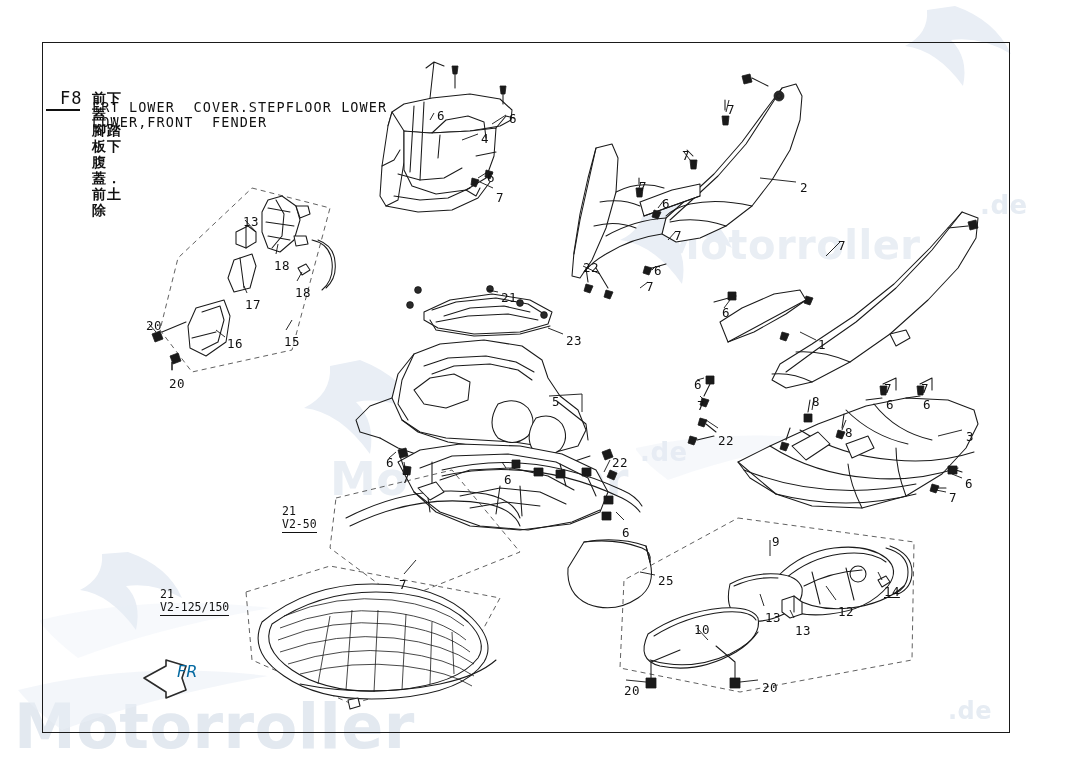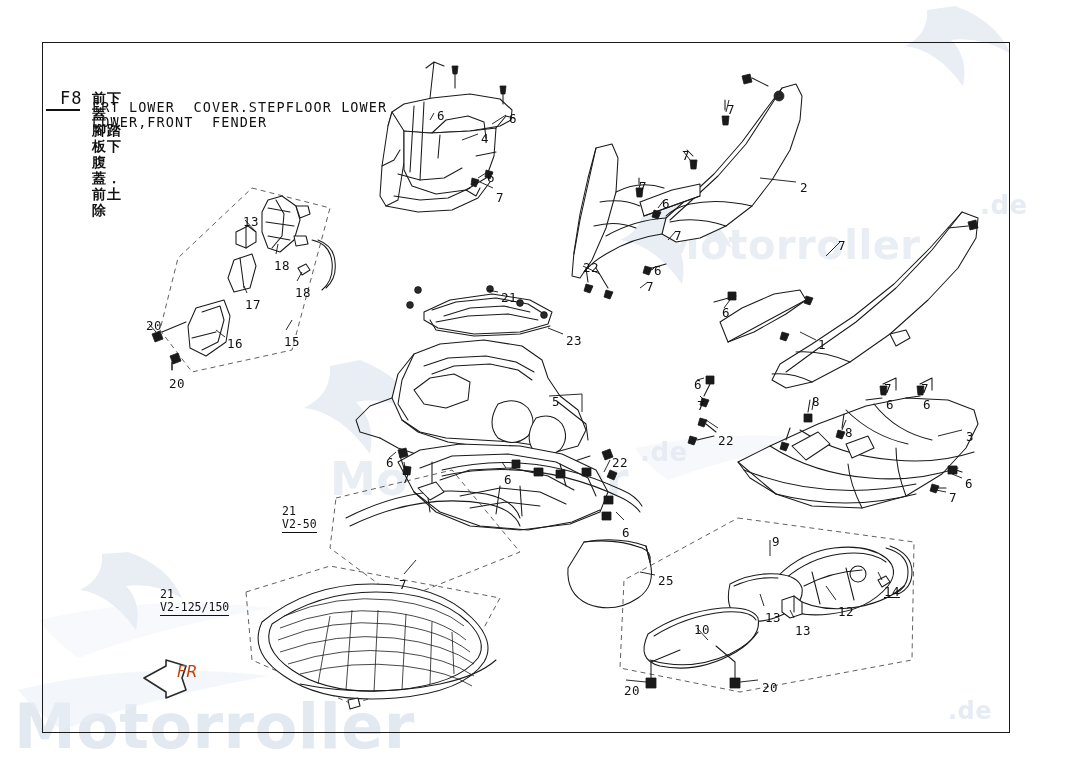--- a/index.html
+++ b/index.html
@@ -55,21 +55,21 @@
 
   
   .cal{position:absolute;font-size:12.5px;letter-spacing:.4px;
        font-family:"DejaVu Sans Mono","Liberation Mono",monospace;color:#111;
        white-space:nowrap;}
   .grp{position:absolute;font-size:11.5px;line-height:13px;
        font-family:"DejaVu Sans Mono","Liberation Mono",monospace;color:#111;
        white-space:nowrap;}
   .grp u{text-decoration:none;border-bottom:1.3px solid #111;padding-bottom:1px;}
   .frlbl{position:absolute;font-size:16px;font-style:italic;
-         font-family:"DejaVu Sans","Liberation Sans",sans-serif;color:#c2410c;}
+         font-family:"DejaVu Sans","Liberation Sans",sans-serif;color:#0369a1;}
 </style>
 </head>
 <body>
 
 <div id="page">
 
   <div class="wm wm-bottom">Motorroller</div>
   <div class="wm wm-mid1">Motorroller</div>
   <div class="wm wm-mid2">Motorroller</div>
   <div class="wm wm-de1">.de</div>

